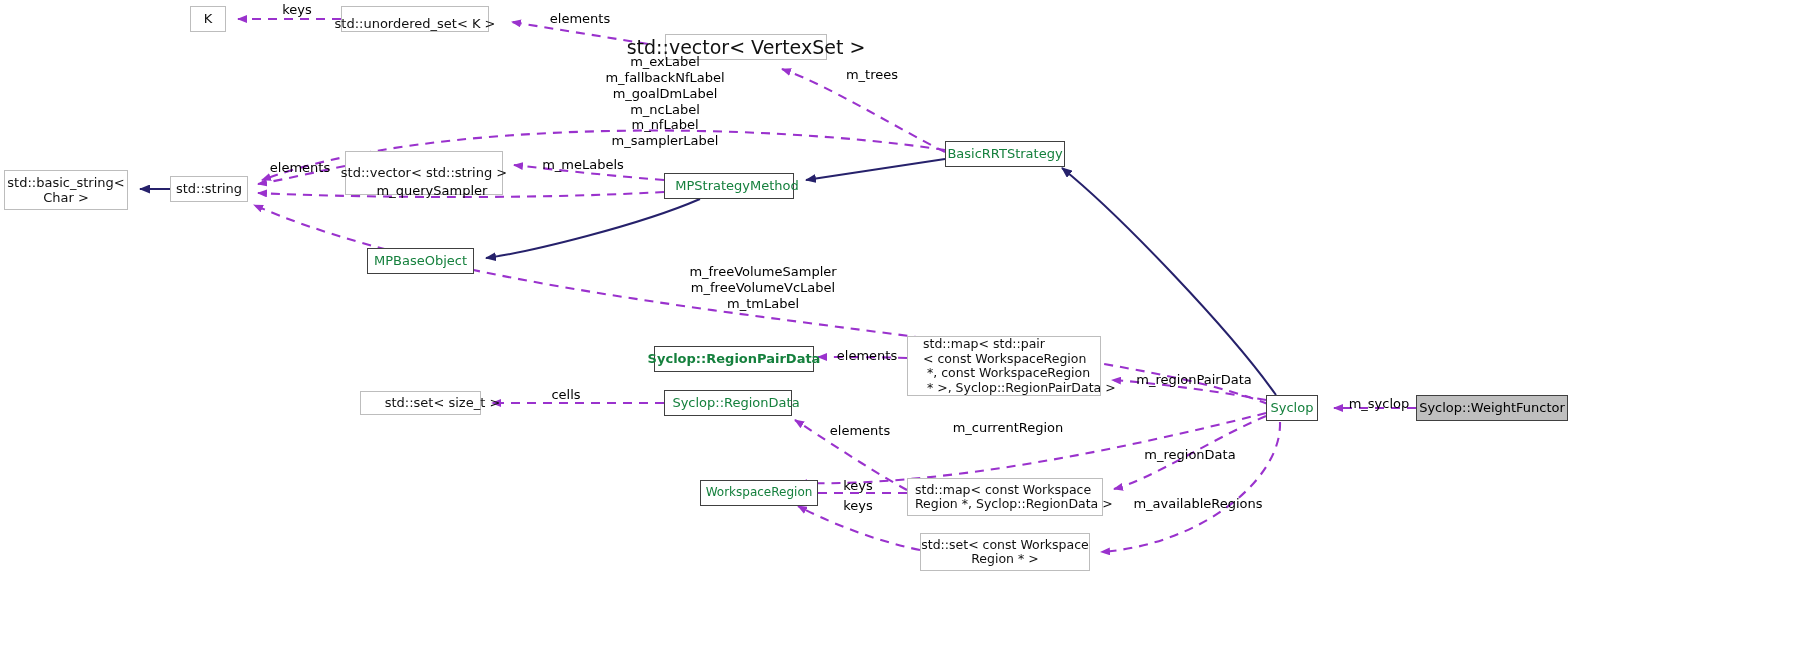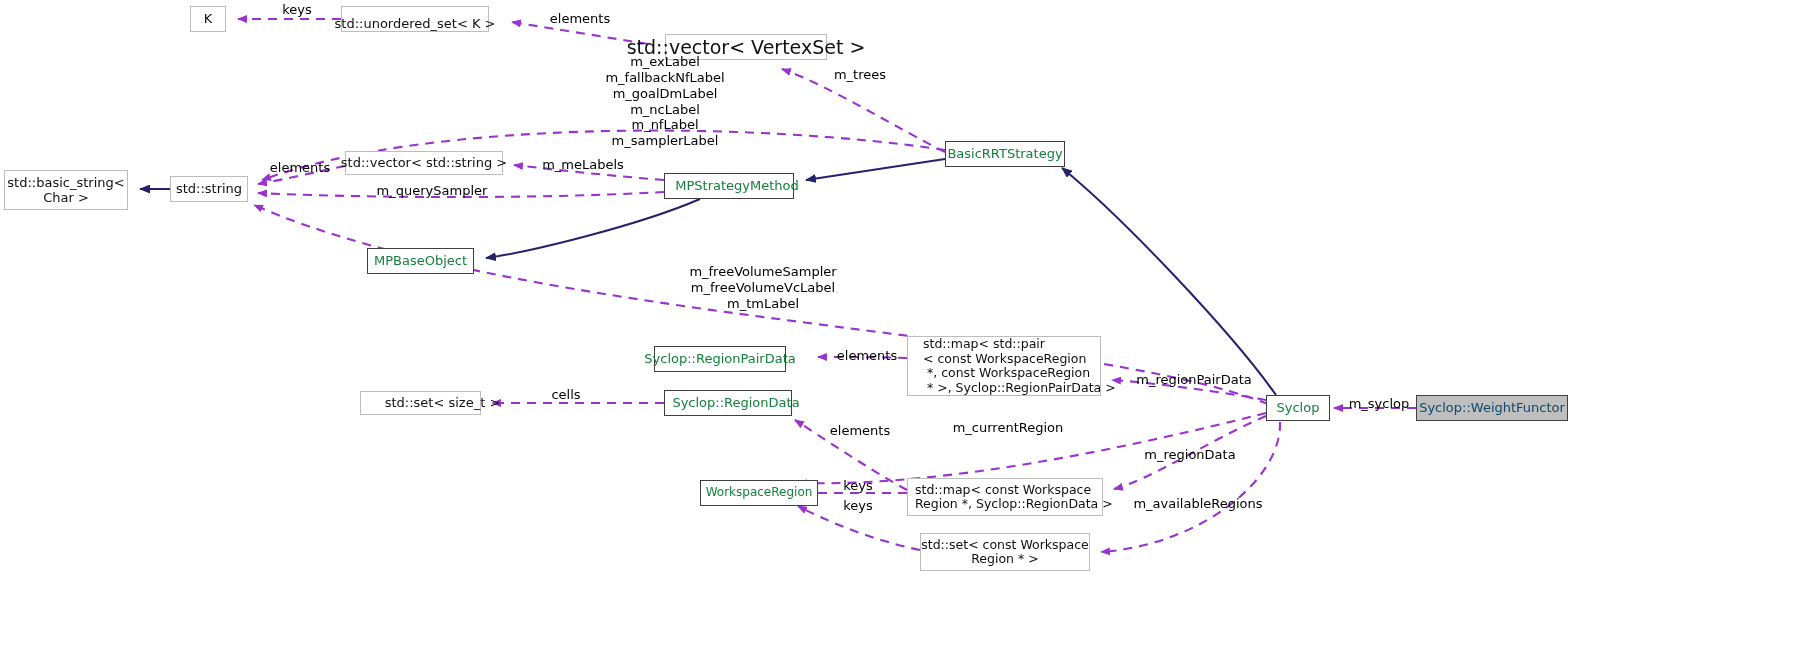--- a/index.html
+++ b/index.html
@@ -37,21 +37,21 @@
     border: 1px solid #bdbdbd;
     color: #111111;
   }
   .node-box.strong {
     border: 1.6px solid #404040;
     color: #15803d;
   }
   .node-box.current {
     border: 1.6px solid #404040;
     background: #bfbfbf;
-    color: #0c4a6e;
+    color: #000000;
   }
   .node-label {
     display: block;
     white-space: pre;
   }
   .edge-label {
     position: absolute;
     color: #000000;
     background: transparent;
     white-space: pre;
@@ -113,68 +113,68 @@
   <div class="node-box plain" style="left:648px;top:34px;width:162px;height:26px;font-size:19px;margin-left:17px;">
     <span class="node-label">std::vector&lt; VertexSet &gt;</span>
   </div>
   <div class="node-box plain" style="left:4px;top:170px;width:124px;height:40px;font-size:13px;">
     <span class="node-label">std::basic_string&lt;
 Char &gt;</span>
   </div>
   <div class="node-box plain" style="left:170px;top:176px;width:78px;height:26px;font-size:13px;">
     <span class="node-label">std::string</span>
   </div>
-  <div class="node-box plain" style="left:345px;top:151px;width:158px;height:24px;font-size:13px;">
+  <div class="node-box plain" style="left:345px;top:151px;width:158px;height:44px;font-size:13px;">
     <span class="node-label">std::vector&lt; std::string &gt;</span>
   </div>
   <div class="node-box strong" style="left:664px;top:173px;width:130px;height:26px;font-size:13px;padding-left:16px;">
     <span class="node-label">MPStrategyMethod</span>
   </div>
   <div class="node-box strong" style="left:945px;top:141px;width:120px;height:26px;font-size:13px;">
     <span class="node-label">BasicRRTStrategy</span>
   </div>
   <div class="node-box strong" style="left:367px;top:248px;width:107px;height:26px;font-size:13px;">
     <span class="node-label">MPBaseObject</span>
   </div>
-  <div class="node-box strong" style="left:654px;top:346px;width:132px;height:26px;font-size:13px;">
+  <div class="node-box strong" style="left:654px;top:346px;width:160px;height:26px;font-size:13px;font-weight:bold;">
     <span class="node-label">Syclop::RegionPairData</span>
   </div>
   <div class="node-box plain" style="left:907px;top:336px;width:194px;height:60px;font-size:12.5px;justify-content:flex-start;padding-left:15px;">
     <span class="node-label" style="text-align:left;">std::map&lt; std::pair
 &lt; const WorkspaceRegion
  *, const WorkspaceRegion
  * &gt;, Syclop::RegionPairData &gt;</span>
   </div>
   <div class="node-box plain" style="left:360px;top:391px;width:121px;height:24px;font-size:13px;padding-left:44px;">
     <span class="node-label">std::set&lt; size_t &gt;</span>
   </div>
   <div class="node-box strong" style="left:664px;top:390px;width:128px;height:26px;font-size:13px;padding-left:16px;">
     <span class="node-label">Syclop::RegionData</span>
   </div>
-  <div class="node-box strong" style="left:1266px;top:395px;width:64px;height:26px;font-size:13px;">
+  <div class="node-box strong" style="left:1266px;top:395px;width:52px;height:26px;font-size:13px;">
     <span class="node-label">Syclop</span>
   </div>
   <div class="node-box current" style="left:1416px;top:395px;width:152px;height:26px;font-size:13px;">
     <span class="node-label">Syclop::WeightFunctor</span>
   </div>
   <div class="node-box strong" style="left:669px;top:480px;width:118px;height:26px;font-size:12px;margin-left:31px;">
     <span class="node-label">WorkspaceRegion</span>
   </div>
   <div class="node-box plain" style="left:907px;top:478px;width:196px;height:38px;font-size:12.5px;justify-content:flex-start;padding-left:7px;">
     <span class="node-label" style="text-align:left;">std::map&lt; const Workspace
 Region *, Syclop::RegionData &gt;</span>
   </div>
   <div class="node-box plain" style="left:920px;top:533px;width:170px;height:38px;font-size:12.5px;">
     <span class="node-label">std::set&lt; const Workspace
 Region * &gt;</span>
   </div>
 
   <div class="edge-label" style="left:275px;top:2px;width:44px;font-size:13px;">keys</div>
   <div class="edge-label" style="left:540px;top:11px;width:80px;font-size:13px;">elements</div>
-  <div class="edge-label" style="left:822px;top:67px;width:76px;font-size:13px;">m_trees</div>
+  <div class="edge-label" style="left:822px;top:67px;width:76px;font-size:13px;text-align:right;">m_trees</div>
   <div class="edge-label" style="left:520px;top:54px;width:290px;font-size:13px;">m_exLabel
 m_fallbackNfLabel
 m_goalDmLabel
 m_ncLabel
 m_nfLabel
 m_samplerLabel</div>
   <div class="edge-label" style="left:260px;top:160px;width:80px;font-size:13px;">elements</div>
   <div class="edge-label" style="left:533px;top:157px;width:100px;font-size:13px;">m_meLabels</div>
   <div class="edge-label" style="left:367px;top:183px;width:130px;font-size:13px;">m_querySampler</div>
   <div class="edge-label" style="left:618px;top:264px;width:290px;font-size:13px;">m_freeVolumeSampler

